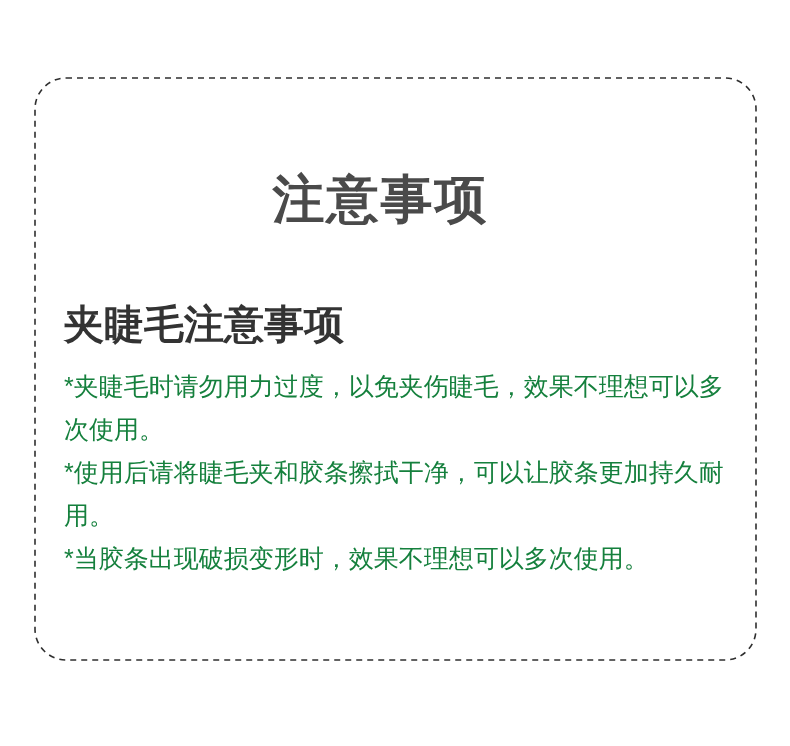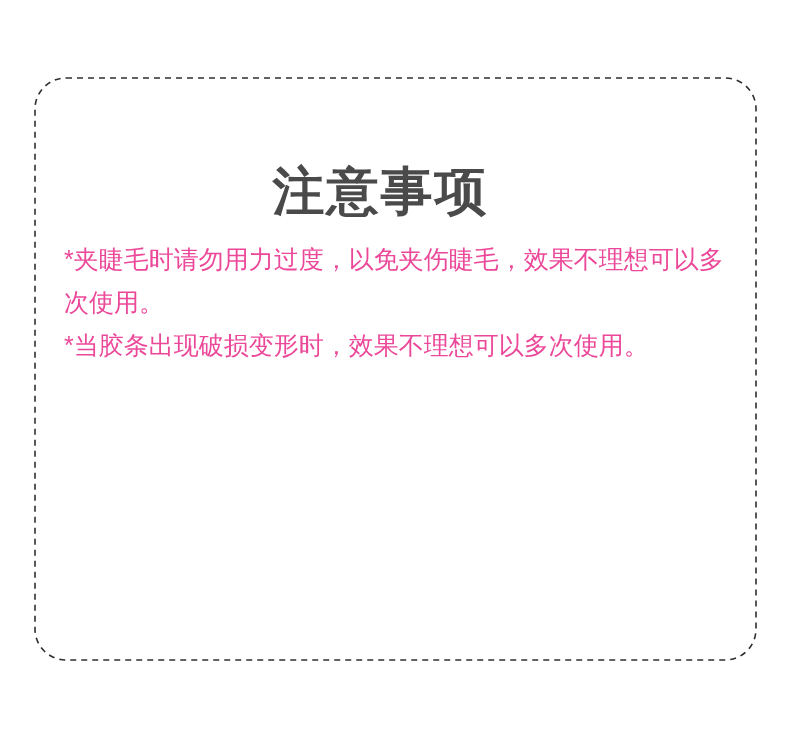--- a/index.html
+++ b/index.html
@@ -20,21 +20,21 @@
   }
   .notice-panel > svg.border-svg {
     position: absolute;
     left: 0; top: 0;
     width: 723px;
     height: 584px;
     display: block;
   }
   .panel-content {
     position: absolute;
-    left: 0; top: 4px;
+    left: 0; top: 12px;
     width: 723px;
     height: 584px;
     box-sizing: border-box;
     padding: 0 30px;
   }
   .notice-title {
     margin: 84px 0 0 0;
     padding-right: 30px;           
     text-align: center;
     font-size: 52px;
@@ -51,34 +51,36 @@
     color: #333333;
   }
   .notice-list {
     margin-top: 21px;
     width: 663px;
   }
   .notice-list p {
     margin: 0;
     font-size: 25px;
     line-height: 43px;
-    color: #ec4899;
+    color: #15803d;
     font-weight: 400;
     word-break: break-all;
   }
 </style>
 </head>
 <body>
 
 <div class="stage">
   <div class="notice-panel">
     <svg class="border-svg" viewBox="0 0 723 584" aria-hidden="true">
       <rect x="1" y="1" width="721" height="582" rx="31" ry="31" fill="none" stroke-width="1.6" stroke-dasharray="6 5" stroke="#2f2f2f"></rect>
     </svg>
     <div class="panel-content">
       <div class="notice-title">注意事项</div>
+      <div class="section-heading">夹睫毛注意事项</div>
       <div class="notice-list">
           <p>*夹睫毛时请勿用力过度，以免夹伤睫毛，效果不理想可以多次使用。</p>
+          <p>*使用后请将睫毛夹和胶条擦拭干净，可以让胶条更加持久耐用。</p>
           <p>*当胶条出现破损变形时，效果不理想可以多次使用。</p>
         </div>
     </div>
   </div>
 </div>
 
 </body></html>

